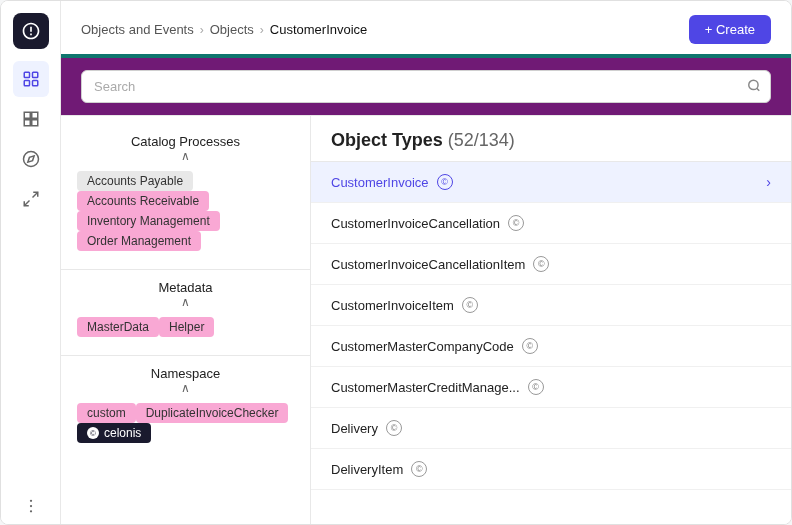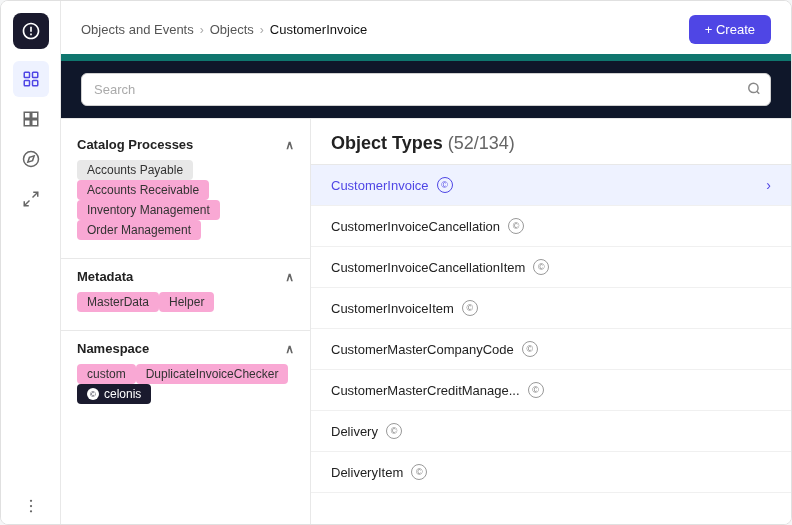--- a/index.html
+++ b/index.html
@@ -81,21 +81,21 @@
       display: flex;
       flex-direction: column;
     }
 
     
     .header {
       display: flex;
       align-items: center;
       justify-content: space-between;
       padding: 14px 20px 10px 20px;
-      border-bottom: 7px solid #0f766e;
+      border-bottom: 4px solid #0f766e;
       background: #fff;
     }
 
     .breadcrumb {
       display: flex;
       align-items: center;
       gap: 6px;
       font-size: 13px;
       color: #555;
     }
@@ -124,21 +124,21 @@
       font-weight: 500;
       cursor: pointer;
       display: flex;
       align-items: center;
       gap: 6px;
     }
 
     
     .search-bar-container {
       padding: 12px 20px;
-      background: #0f172a;
+      background: #701a75;
       border-bottom: 1px solid #e8e8e8;
     }
 
     .search-bar {
       position: relative;
       width: 100%;
     }
 
     .search-input {
       width: 100%;
@@ -183,24 +183,25 @@
     .filter-section {
       padding: 0 16px;
       margin-bottom: 8px;
     }
 
     .filter-section-header {
       display: flex;
       align-items: center;
       justify-content: space-between;
       padding: 10px 0 8px 0;
-      font-weight: 700;
+      font-weight: 400;
       font-size: 13px;
       color: #222;
       cursor: pointer;
+      flex-direction: column;
     }
 
     .filter-section-header .chevron {
       color: #666;
       font-size: 12px;
     }
 
     .filter-tags {
       display: flex;
       flex-wrap: wrap;

